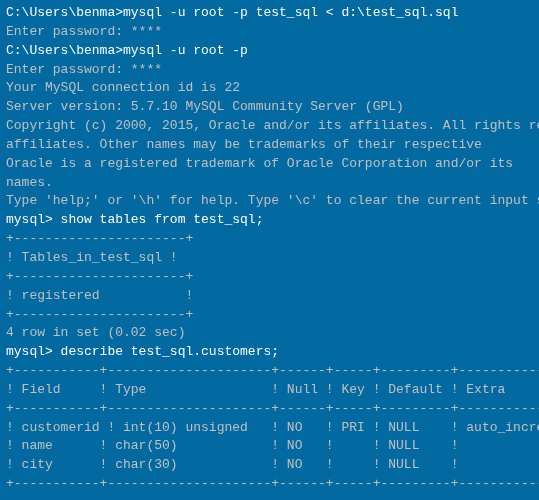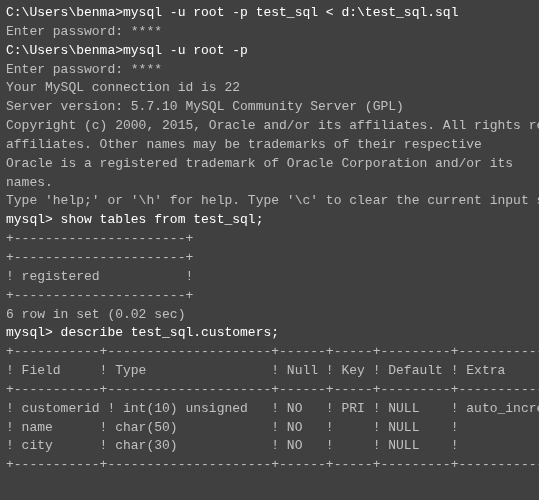--- a/index.html
+++ b/index.html
@@ -12,21 +12,21 @@
       height: 500px;
       background-color: #000000;
       font-family: 'Courier New', Courier, monospace;
       font-size: 13px;
       color: #c0c0c0;
       overflow: hidden;
     }
     .terminal {
       width: 539px;
       height: 500px;
-      background-color: #404040;
+      background-color: #0369a1;
       padding: 4px 6px;
       overflow: hidden;
     }
     .line {
       white-space: pre;
       line-height: 1.45;
       color: #c0c0c0;
     }
     .line.cmd {
       color: #ffffff;
@@ -53,24 +53,25 @@
     <div class="line line">Copyright (c) 2000, 2015, Oracle and/or its affiliates. All rights reserved.</div>
     <div class="line line"></div>
     <div class="line line">affiliates. Other names may be trademarks of their respective</div>
     <div class="line line">Oracle is a registered trademark of Oracle Corporation and/or its</div>
     <div class="line line">names.</div>
     <div class="line line"></div>
     <div class="line line">Type 'help;' or '\h' for help. Type '\c' to clear the current input statement.</div>
     <div class="line line"></div>
     <div class="line cmd">mysql&gt; show tables from test_sql;</div>
     <div class="line table-border">+----------------------+</div>
+    <div class="line line">! Tables_in_test_sql !</div>
     <div class="line table-border">+----------------------+</div>
     <div class="line line">! registered           !</div>
     <div class="line table-border">+----------------------+</div>
-    <div class="line line">6 row in set (0.02 sec)</div>
+    <div class="line line">4 row in set (0.02 sec)</div>
     <div class="line line"></div>
     <div class="line cmd">mysql&gt; describe test_sql.customers;</div>
     <div class="line table-border">+-----------+---------------------+------+-----+---------+----------------+</div>
     <div class="line line">! Field     ! Type                ! Null ! Key ! Default ! Extra          !</div>
     <div class="line table-border">+-----------+---------------------+------+-----+---------+----------------+</div>
     <div class="line line">! customerid ! int(10) unsigned   ! NO   ! PRI ! NULL    ! auto_increment !</div>
     <div class="line line">! name      ! char(50)            ! NO   !     ! NULL    !                !</div>
     <div class="line line">! city      ! char(30)            ! NO   !     ! NULL    !                !</div>
     <div class="line table-border">+-----------+---------------------+------+-----+---------+----------------+</div>
     <div class="line line"></div>

